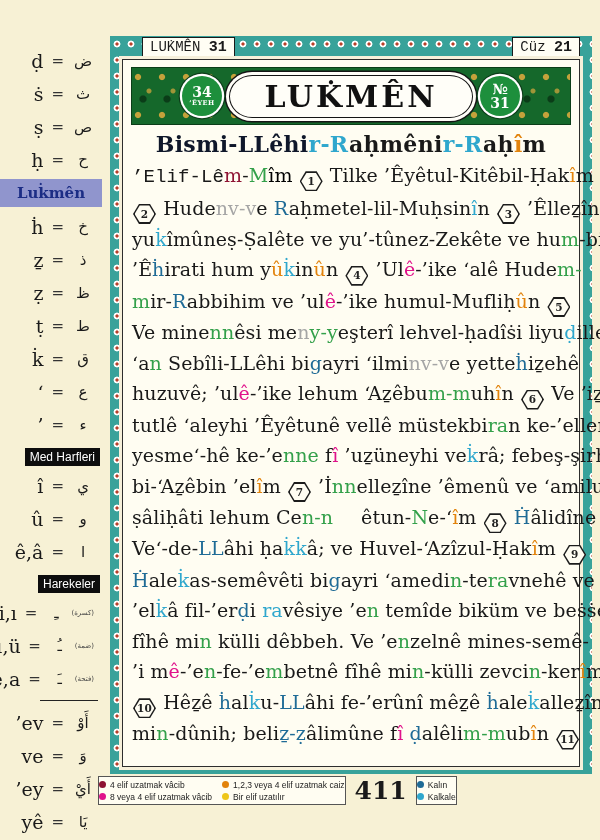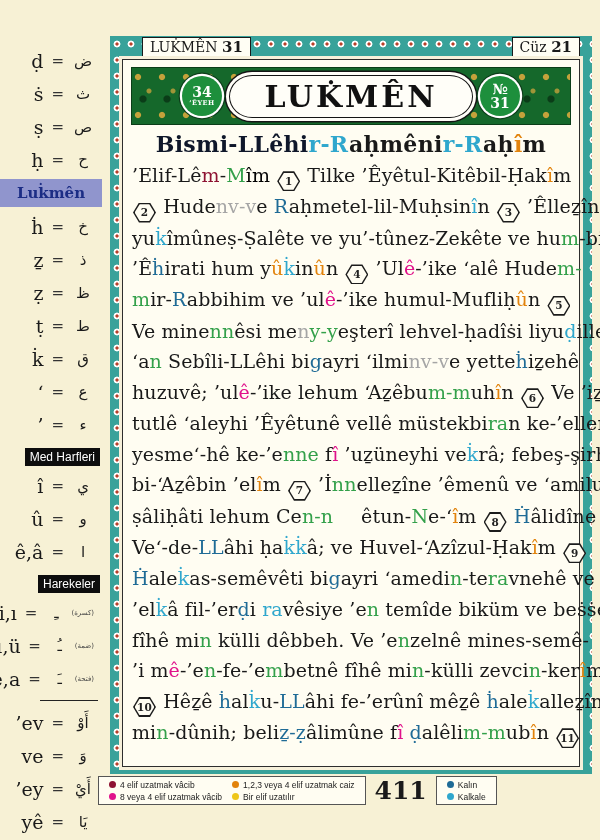--- a/index.html
+++ b/index.html
@@ -21,21 +21,21 @@
   .shead{margin:7px 2px 3px auto;width:fit-content;background:#0d0d0d;color:#fff;
          font-size:12px;padding:2px 5px;font-family:"Liberation Sans",sans-serif;}
   .sdiv{border-top:1.6px solid #222;margin:5px 4px 5px 28px;}
   
   .frame{position:absolute;left:110px;top:36px;width:482px;height:738px;box-sizing:border-box;
     background-color:#38a29a;
     background-image:
       radial-gradient(circle at 7px 8px, #b8402a 1.3px, transparent 1.9px),
       radial-gradient(circle at 7px 8px, #ffffff 3px, transparent 3.8px);
     background-size:14px 16px;}
-  .top-strip{position:relative;height:16px;}
+  .top-strip{position:relative;height:16px;font-family:Liberation Mono, monospace;}
   .tag{position:absolute;top:1px;height:18px;line-height:18px;background:#fffef4;
        border:1px solid #1a1a1a;padding:0 7px;font-size:14px;white-space:nowrap;}
   .tag b{font-size:15px;}
   .tag-left{left:32px;}
   .tag-right{right:12px;}
   .content{position:absolute;left:12px;right:12px;top:23px;bottom:7px;
     background:#fffdf2;border:1.6px solid #2d2d2d;box-shadow:0 0 0 3px #f6f0da;
     padding:5px 8px 2px;box-sizing:border-box;}
   
   .banner{position:relative;height:56px;margin:2px 0 2px;border:1.4px solid #0b3d18;
@@ -63,21 +63,21 @@
          white-space:nowrap;letter-spacing:.1px;}
   .vbadge{position:relative;display:inline-flex;width:23px;height:20px;margin:0 1px;
     vertical-align:-3px;align-items:center;justify-content:center;background:#1c1c1c;
     clip-path:polygon(26% 0,74% 0,100% 50%,74% 100%,26% 100%,0 50%);}
   .vbadge::before{content:"";position:absolute;inset:1.6px;background:#fffdf2;
     clip-path:polygon(26% 0,74% 0,100% 50%,74% 100%,26% 100%,0 50%);}
   .vbadge i{position:relative;z-index:1;font-style:normal;font-size:10.5px;font-weight:bold;color:#222;}
   
   .legend{position:absolute;left:98px;top:776px;width:494px;display:flex;align-items:stretch;
     font-family:"Liberation Sans",sans-serif;}
-  .lbox{border:1px solid #555;background:#fffdf2;padding:2px 10px;display:grid;
+  .lbox{border:1px solid #555;background:#fffdf2;padding:2px 0;display:grid;
     grid-auto-flow:column;grid-template-rows:repeat(2,1fr);column-gap:10px;row-gap:1px;}
   .litem{display:flex;align-items:center;gap:4px;font-size:8.5px;color:#222;white-space:nowrap;}
   .ldot{width:7px;height:7px;border-radius:50%;flex:none;}
   .pnum{font-family:"DejaVu Serif","Liberation Serif",serif;font-size:25px;font-weight:bold;
     display:flex;align-items:center;justify-content:center;padding:0 9px;}
 </style>
 </head>
 <body>
 
 <div class="sidebar">
@@ -217,21 +217,21 @@
       </div>
       <div class="cartouche">LUK̇MÊN</div>
       <div class="ncircle c-right">
         <span class="big">№</span>
         <span class="big">31</span>
       </div>
     </div>
 
     <div class="bismillah"><span style="color: #0f172a;">Bismi-LLêhi</span><span style="color: rgb(47, 167, 205);">r-R</span><span style="color: rgb(25, 25, 25);">aḥmêni</span><span style="color: rgb(47, 167, 205);">r-R</span><span style="color: rgb(25, 25, 25);">aḥ</span><span style="color: rgb(226, 131, 12);">î</span><span style="color: rgb(25, 25, 25);">m</span></div>
     <div class="body-text">
-        <div class="tline"><span style="color: rgb(25, 25, 25);">’Elif-Lê</span><span style="color: rgb(142, 18, 50);">m</span><span style="color: rgb(25, 25, 25);">-</span><span style="color: rgb(51, 160, 74);">M</span><span style="color: #000000;">îm </span><span class="vbadge">
+        <div class="tline"><span style="color: rgb(25, 25, 25); font-family: Liberation Mono, monospace;">’Elif-Lê</span><span style="color: rgb(142, 18, 50);">m</span><span style="color: rgb(25, 25, 25);">-</span><span style="color: rgb(51, 160, 74);">M</span><span style="color: #000000;">îm </span><span class="vbadge">
             <i>1</i>
           </span><span style="color: rgb(25, 25, 25);"> Tilke ’Êyêtul-Kitêbil-Ḥak</span><span style="color: rgb(226, 131, 12);">î</span><span style="color: rgb(25, 25, 25);">m</span></div>
         <div class="tline"><span class="vbadge">
             <i>2</i>
           </span><span style="color: rgb(25, 25, 25);"> Hude</span><span style="color: rgb(165, 165, 165);">nv-v</span><span style="color: rgb(25, 25, 25);">e </span><span style="color: rgb(31, 107, 150);">R</span><span style="color: rgb(25, 25, 25);">aḥmetel-lil-Muḥsin</span><span style="color: rgb(47, 167, 205);">î</span><span style="color: rgb(25, 25, 25);">n </span><span class="vbadge">
             <i>3</i>
           </span><span style="color: rgb(25, 25, 25);"> ’Êlleẕîne</span></div>
         <div class="tline"><span style="color: rgb(25, 25, 25); margin-top: 17px;">yu</span><span style="color: rgb(47, 167, 205);">k̇</span><span style="color: rgb(25, 25, 25);">îmûneṣ-Ṣalête ve yu’-tûnez-Zekête ve hu</span><span style="color: rgb(51, 160, 74);">m</span><span style="color: rgb(25, 25, 25);">-bil-</span></div>
         <div class="tline"><span style="color: rgb(25, 25, 25);">’Ê</span><span style="color: rgb(31, 107, 150);">ḣ</span><span style="color: rgb(25, 25, 25);">irati hum y</span><span style="color: rgb(226, 131, 12);">û</span><span style="color: rgb(47, 167, 205);">k̇</span><span style="color: rgb(25, 25, 25);">in</span><span style="color: rgb(226, 131, 12);">û</span><span style="color: rgb(25, 25, 25);">n </span><span class="vbadge">
             <i>4</i>

